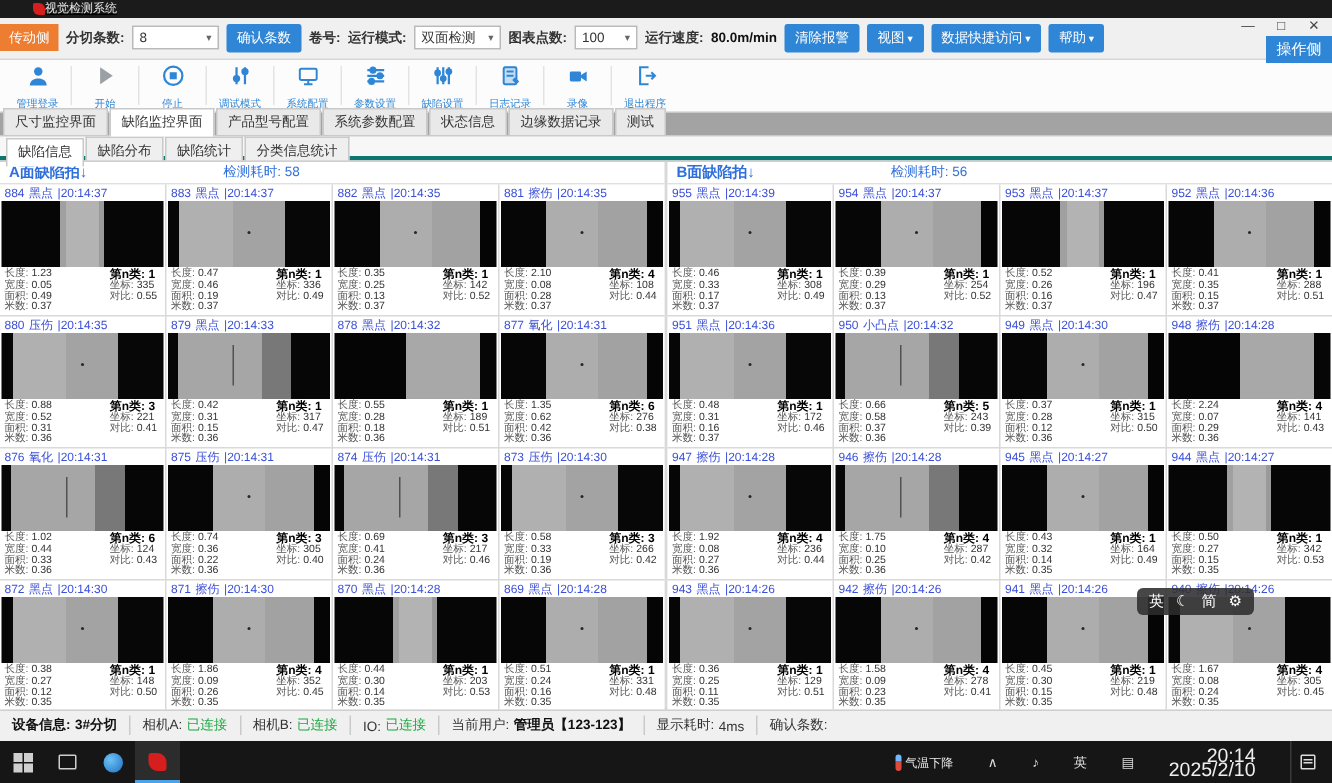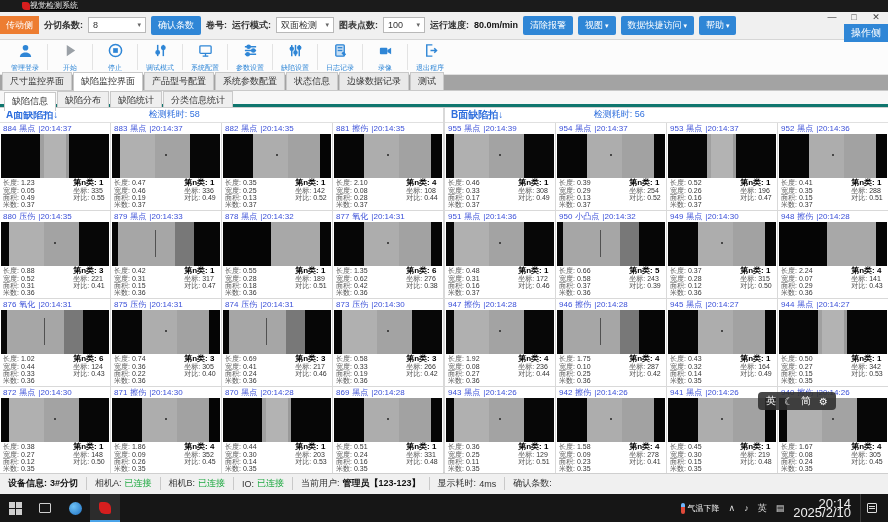--- a/index.html
+++ b/index.html
@@ -78,21 +78,21 @@
 
   
   .taskbar{height:28px;background:#161616;display:flex;align-items:center;color:#ddd;}
   .tbicon{width:30px;height:28px;display:flex;align-items:center;justify-content:center;cursor:pointer;}
   .tbicon.active{background:#2c2c2c;box-shadow:inset 0 -2px 0 #4aa3e8;}
   .winlogo{display:grid;grid-template-columns:6px 6px;grid-template-rows:6px 6px;gap:1px;}
   .winlogo i{background:#cfcfcf;}
   .bluecircle{width:13px;height:13px;border-radius:50%;background:radial-gradient(circle at 35% 35%,#6ec2f7,#1d6fc0);}
   .redlogo{width:12px;height:12px;background:#d61e1e;border-radius:2px 6px 2px 6px;}
   .tvrect{width:12px;height:10px;border:1px solid #cfcfcf;border-radius:1px;}
-  .tray{margin-left:auto;display:flex;align-items:center;gap:9px;padding-right:6px;font-size:8px;}
+  .tray{margin-left:auto;display:flex;align-items:center;gap:23px;padding-right:6px;font-size:8px;}
   .weather{display:flex;gap:3px;align-items:center;color:#eee;}
   .thermo{width:4px;height:11px;border-radius:2px;background:linear-gradient(#6fb7ff 40%,#e04a3a 40%);}
   .trayglyph{color:#ddd;font-size:9px;cursor:pointer;}
   .clock{text-align:right;font-size:13px;line-height:9px;color:#eee;cursor:pointer;}
   .notif{width:22px;height:28px;border-left:1px solid #3a3a3a;display:flex;align-items:center;justify-content:center;cursor:pointer;}
   .notifico{width:10px;height:10px;border:1px solid #ddd;border-radius:1px;position:relative;}
   .notifico:after{content:"";position:absolute;left:1px;top:2px;width:6px;height:1px;background:#ddd;box-shadow:0 2px 0 #ddd;}
 </style>
 </head>
 <body>

